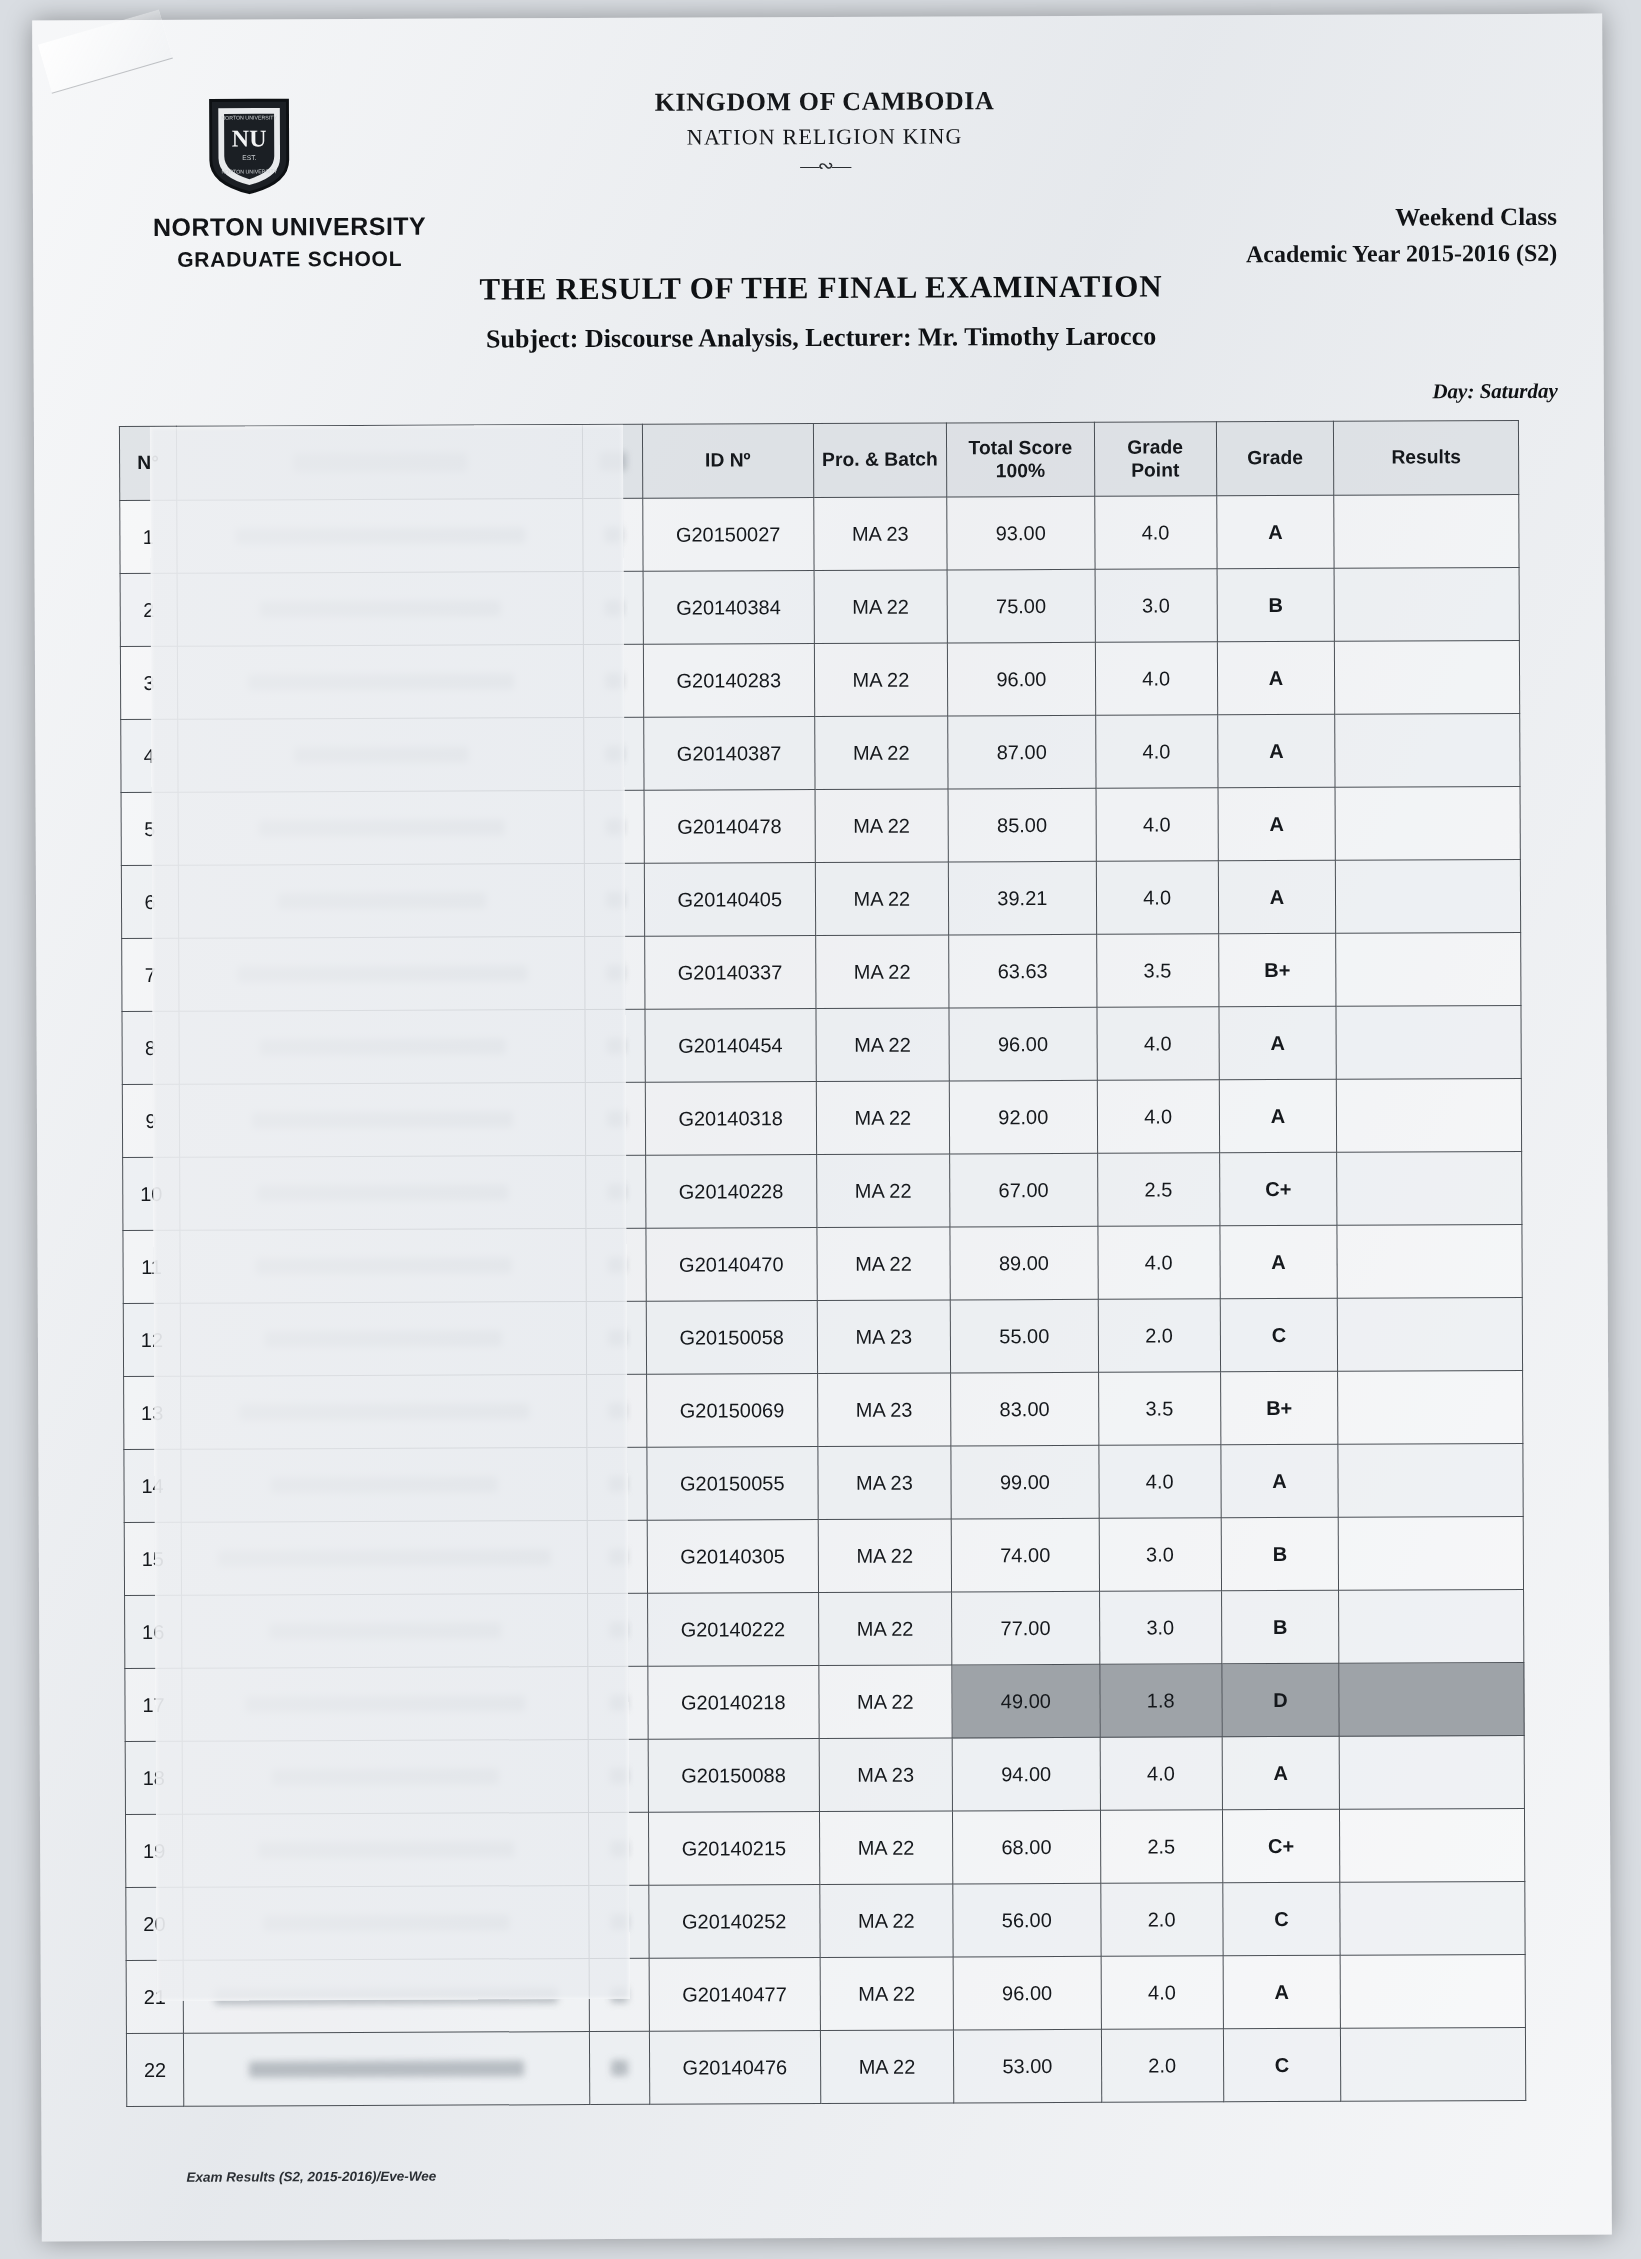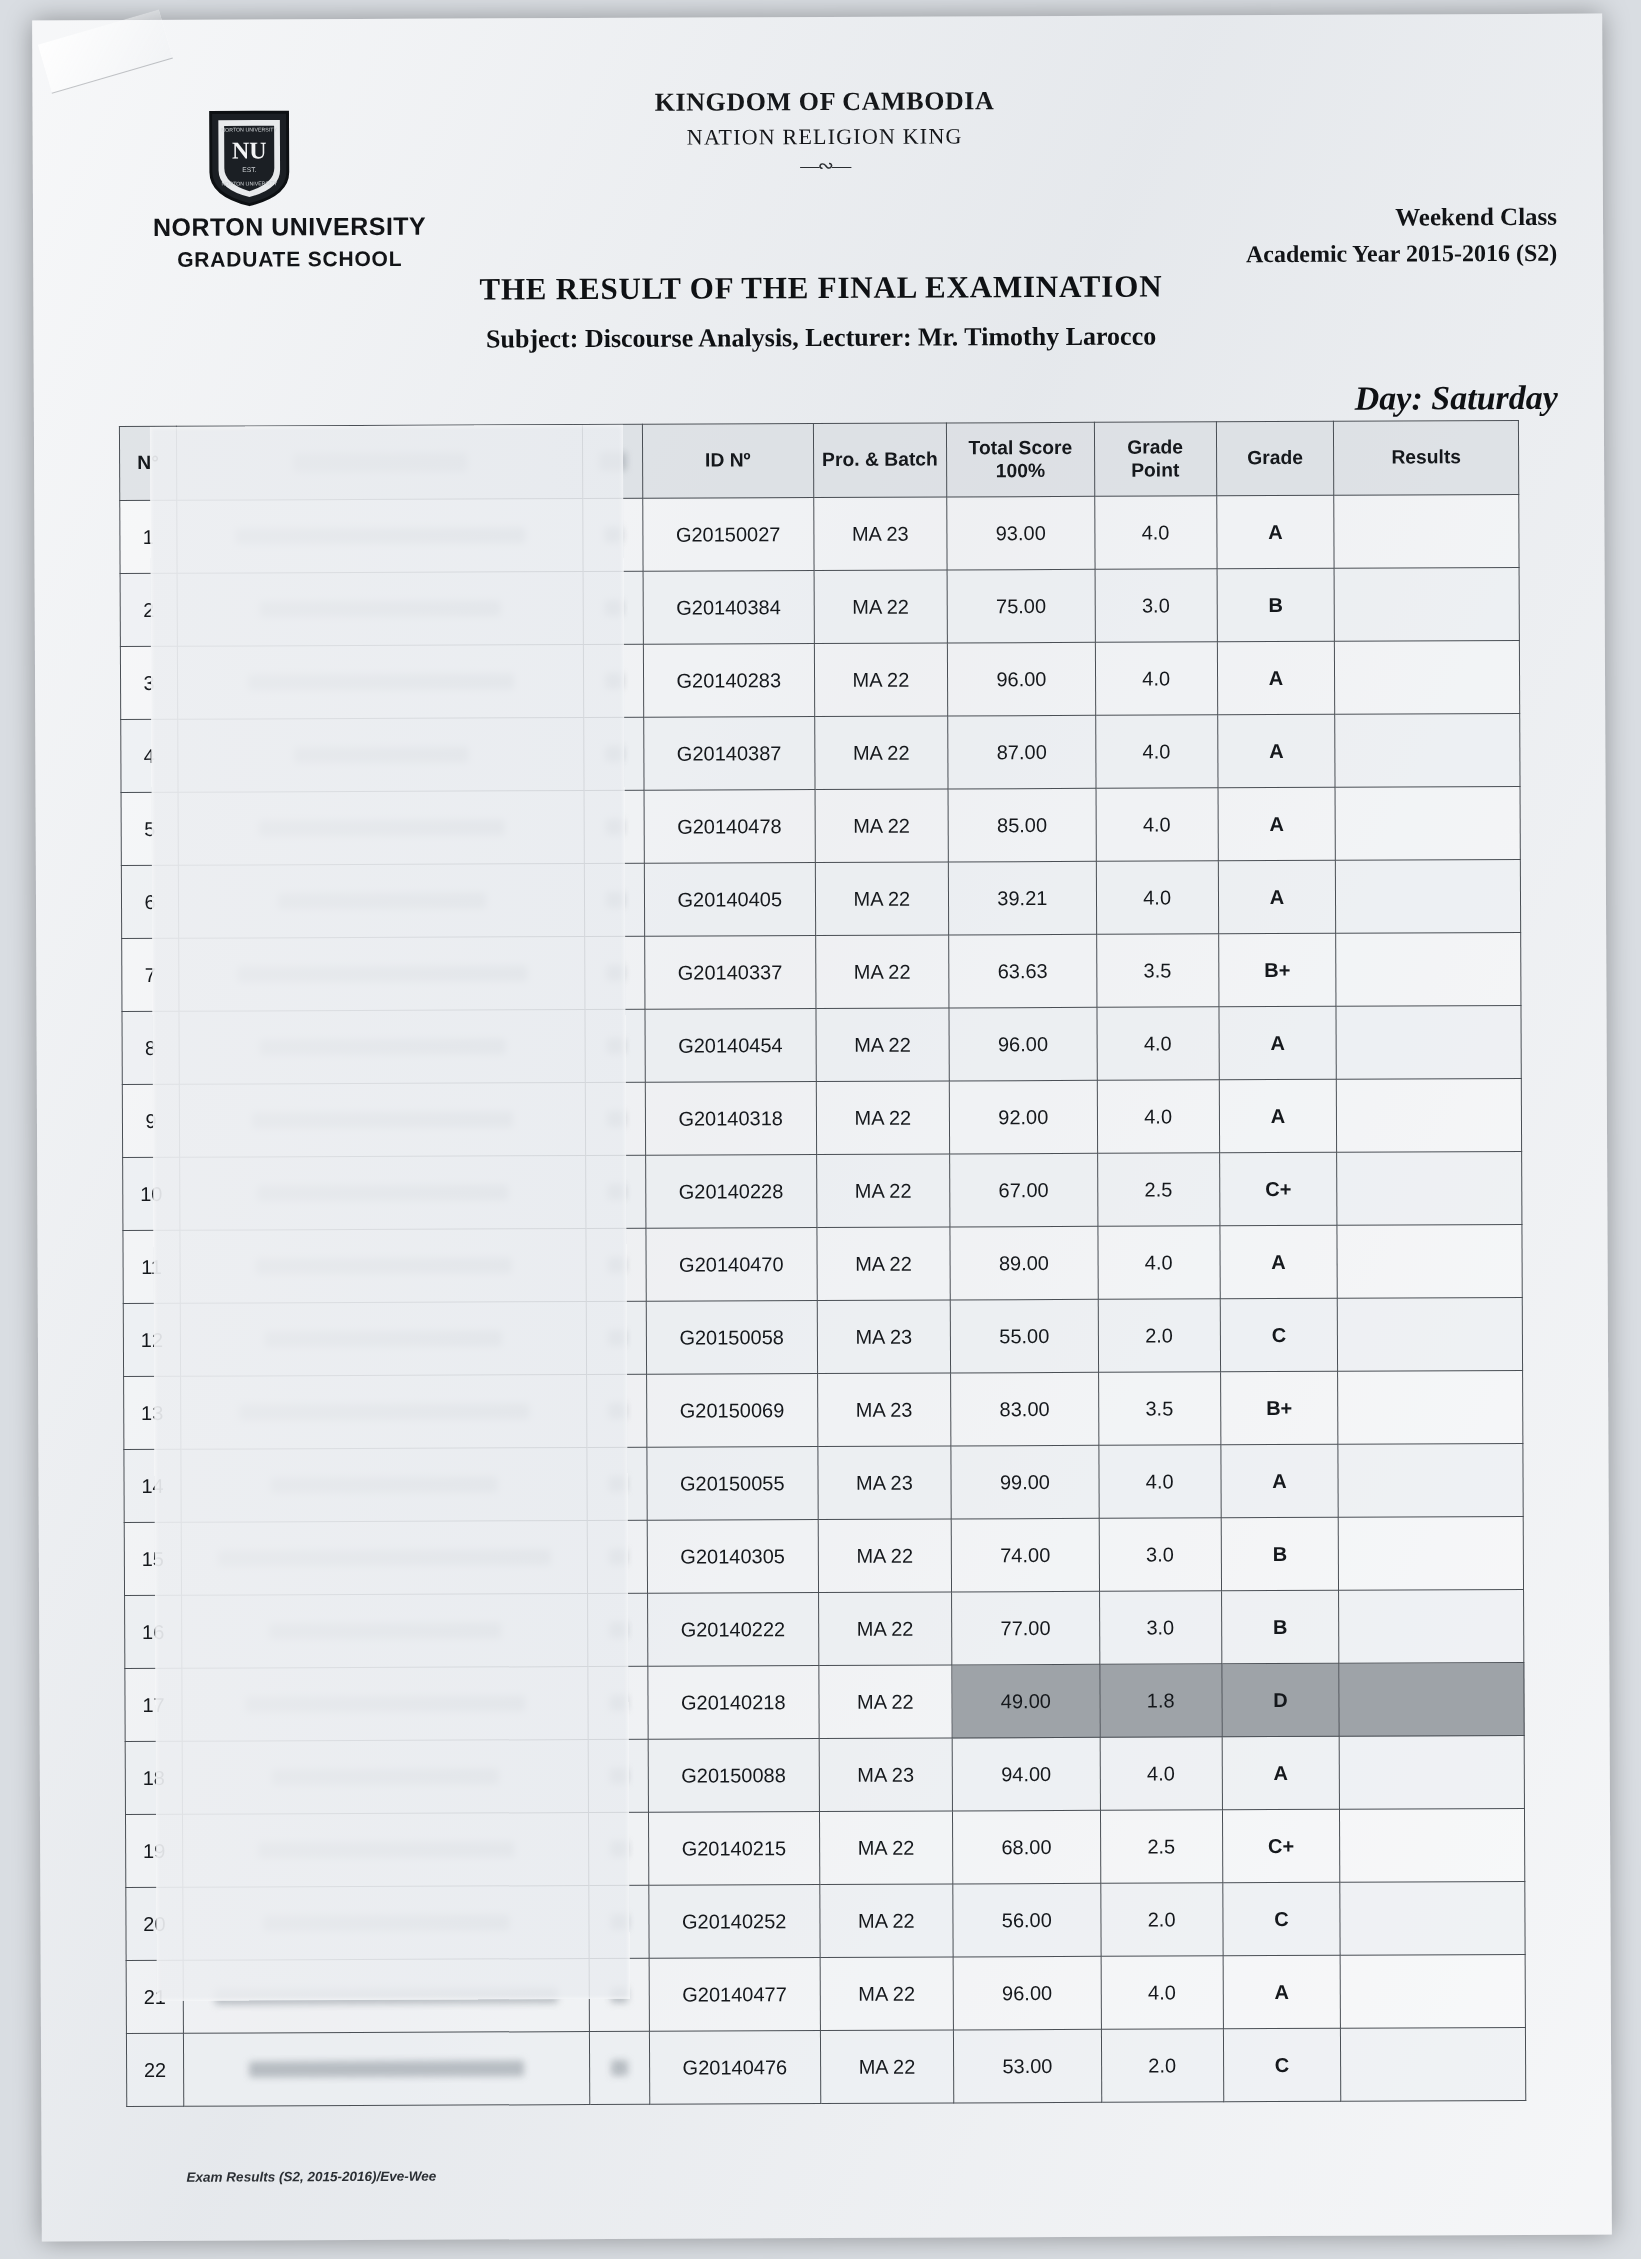--- a/index.html
+++ b/index.html
@@ -50,21 +50,21 @@
     position: absolute;
     left: 0; top: 0;
     width: 1570px;
     height: 2221px;
   }
 
   
   .logo {
     position: absolute;
     left: 174px;
-    top: 89px;
+    top: 77px;
     width: 85px;
     height: 100px;
   }
   .logo svg { display: block; }
 
   .kingdom {
     position: absolute;
     left: 541px;
     top: 70px;
     width: 502px;
@@ -144,21 +144,21 @@
   .titleblock .t2 {
     font-size: 26px;
     font-weight: bold;
     margin-top: 17.4px;
     color: #0f1114;
   }
   .day {
     position: absolute;
     right: 46px;
     top: 365px;
-    font-size: 34px;
+    font-size: 21px;
     font-style: italic;
     font-weight: bold;
     color: #0f1114;
   }
 
   
   table.grades {
     position: absolute;
     left: 85px;
     top: 406px;

